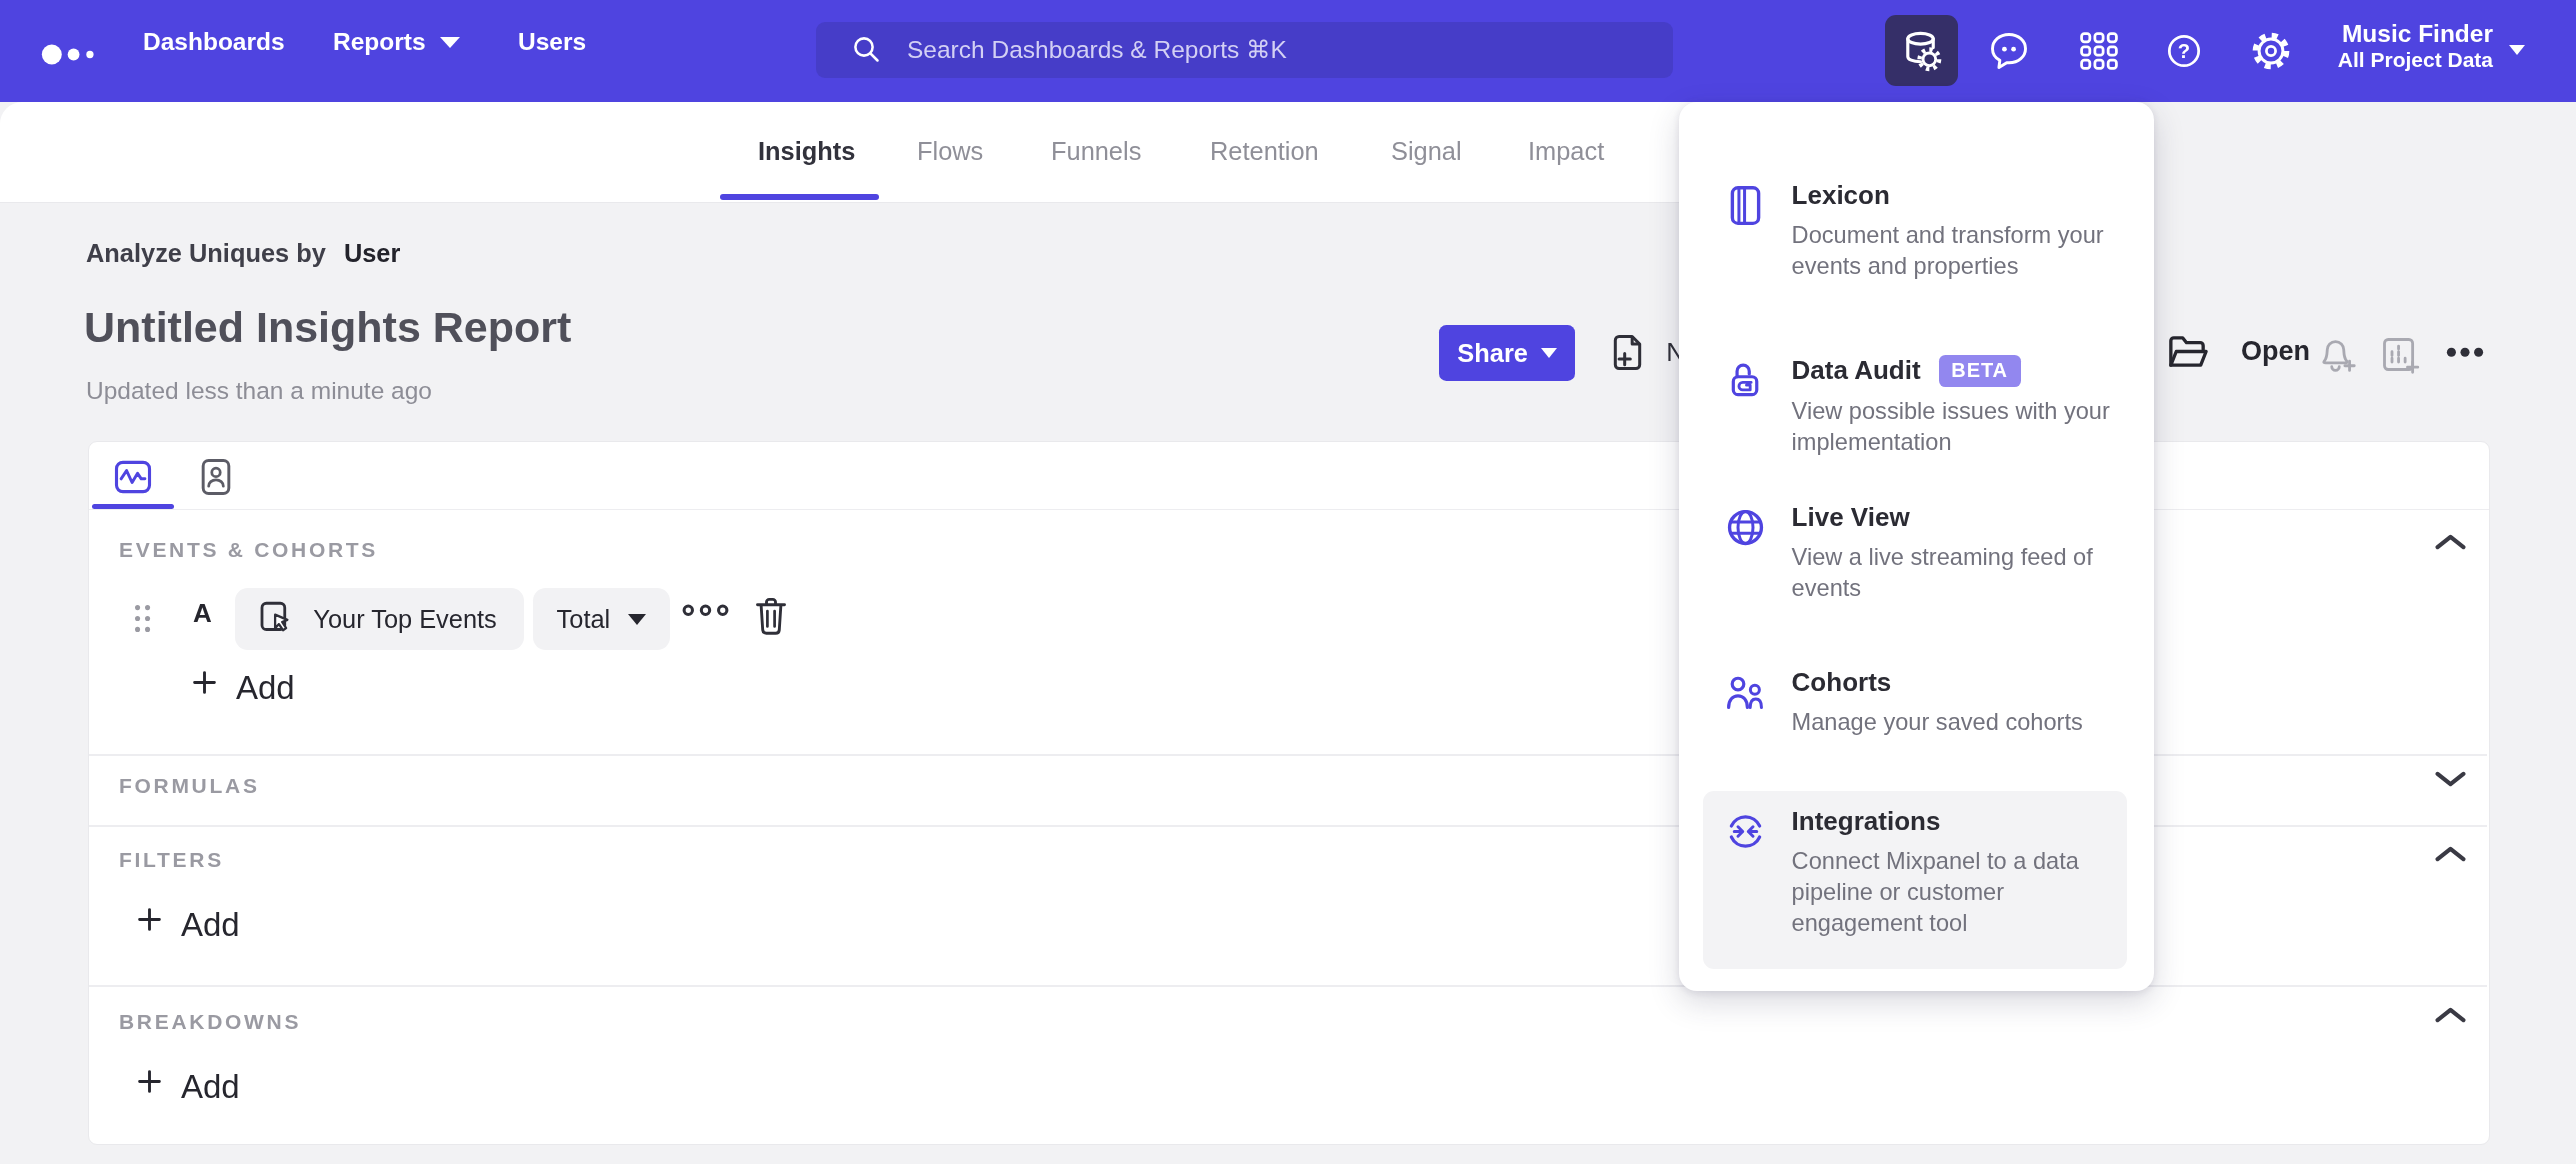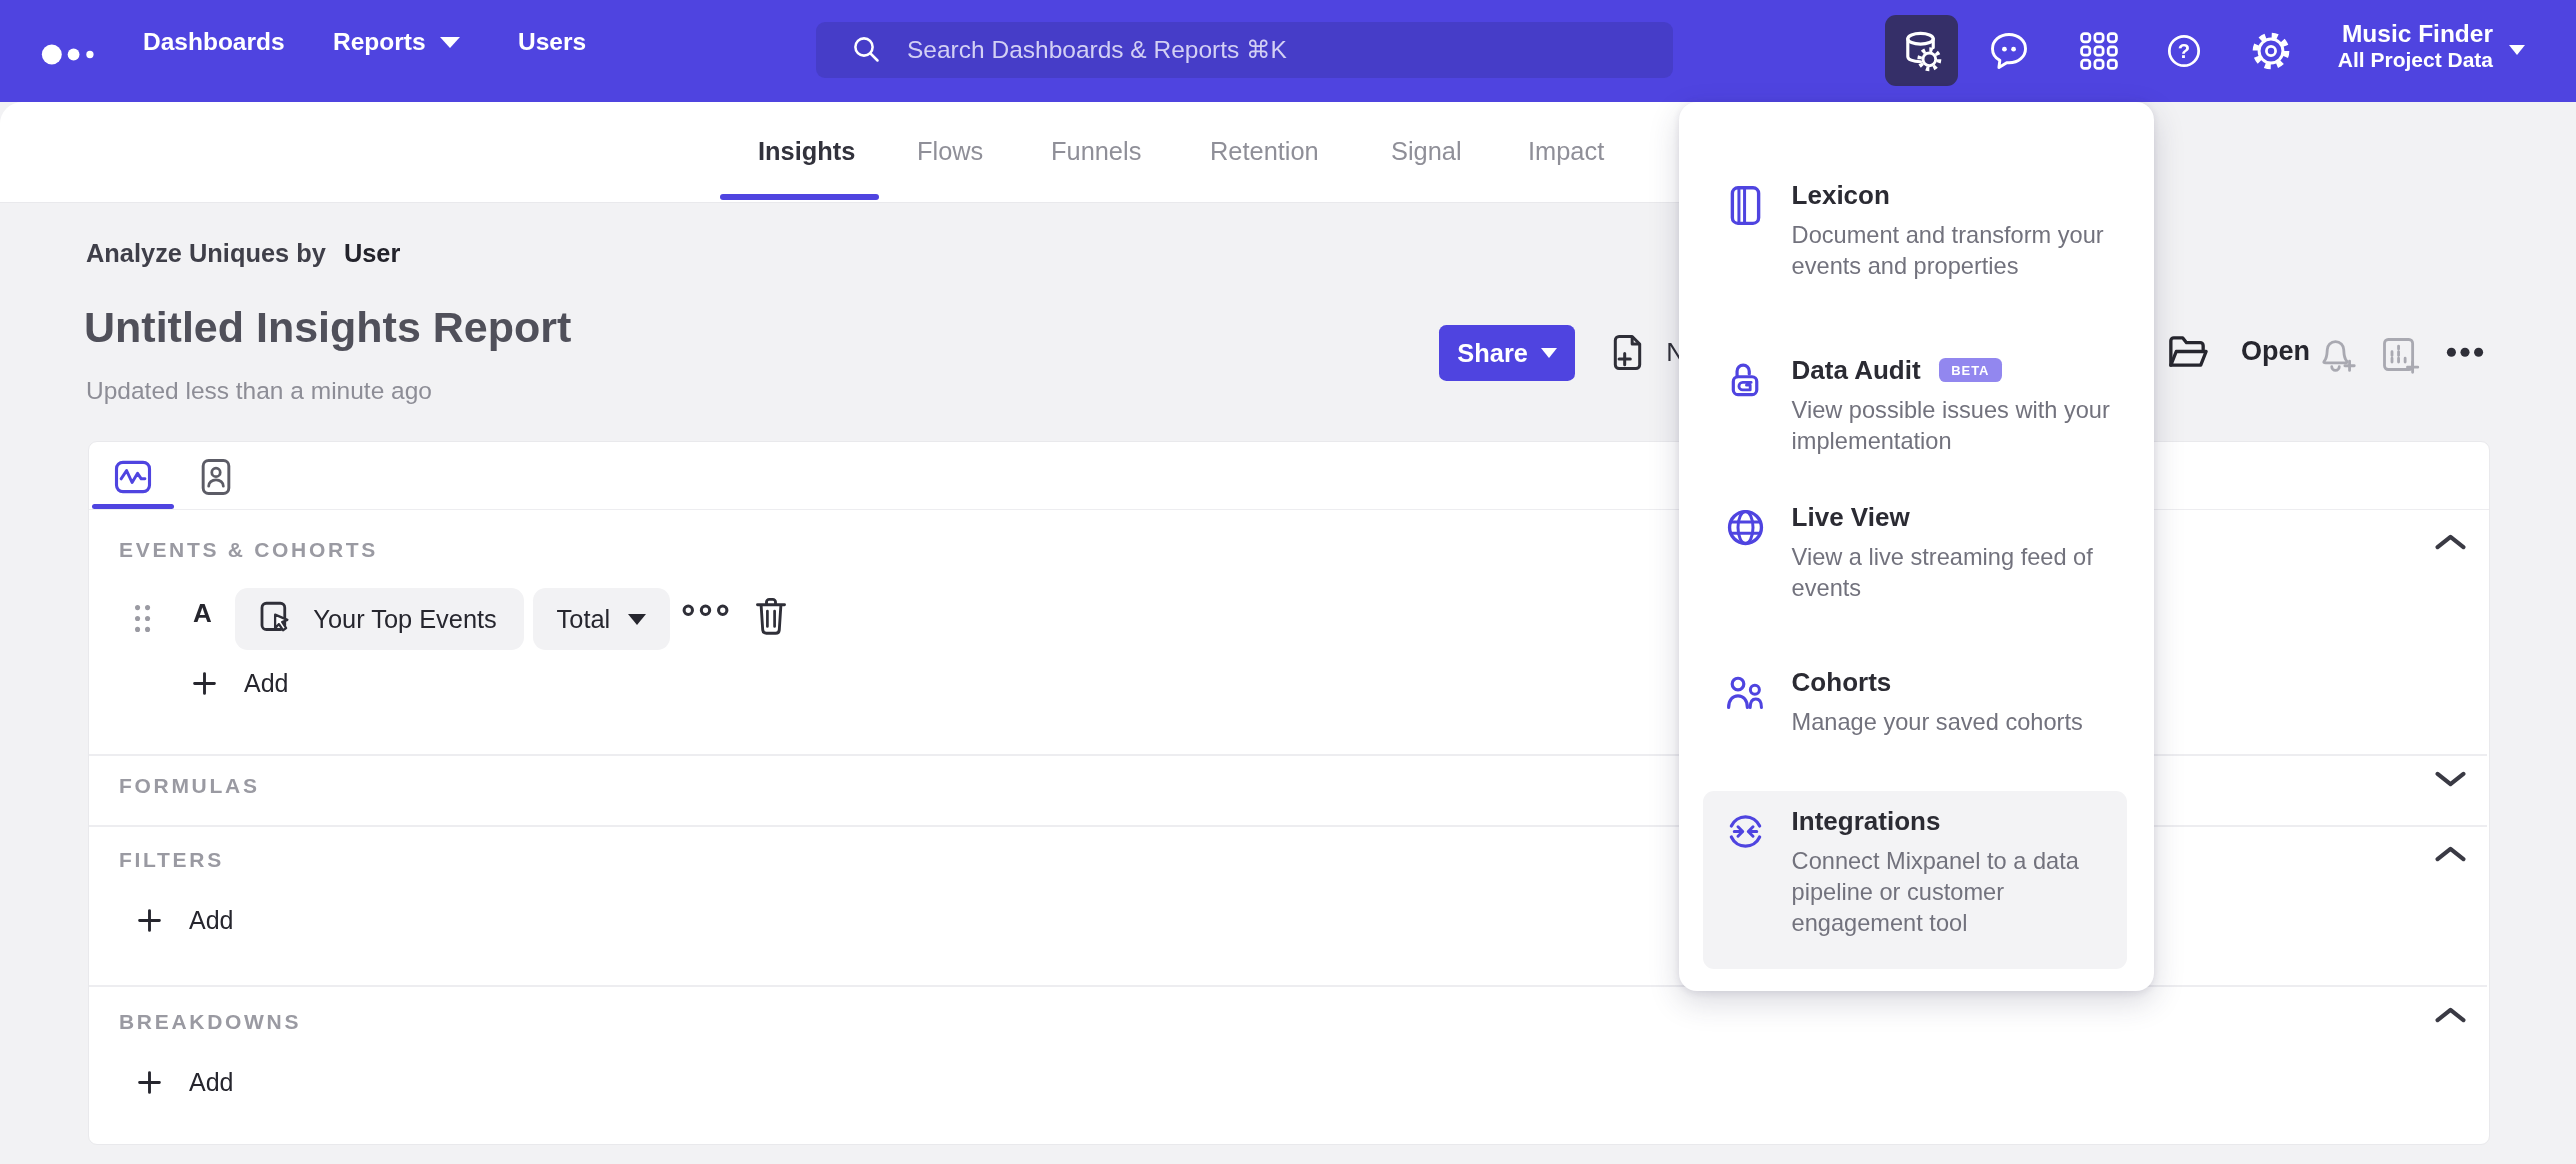--- a/index.html
+++ b/index.html
@@ -77,38 +77,38 @@
   .series-letter{position:absolute;left:104px;top:156px;font-size:26px;font-weight:600;color:#26262e;}
   .pill{position:absolute;top:146px;height:62px;background:#f2f2f4;border-radius:12.7px;
     display:flex;align-items:center;font-size:25.4px;font-weight:500;color:#26262e;cursor:pointer;}
   .pill.ev{left:146px;padding:0 27px 0 20px;gap:16.3px;}
   .pill.total{left:444px;padding:0 23.6px;gap:18px;}
   .pill .dcaret{width:0;height:0;border-left:9px solid transparent;border-right:9px solid transparent;
     border-top:11px solid #26262e;}
   .row-ic{position:absolute;color:#2f2f38;}
   .more-row{left:592px;top:161px;}
   .trash{left:661px;top:152px;}
-  .add-btn{position:absolute;display:flex;align-items:center;gap:26px;font-size:25px;
+  .add-btn{position:absolute;display:flex;align-items:flex-start;gap:18px;font-size:33px;
     font-weight:500;color:#26262e;cursor:pointer;}
   .add-ev{left:102px;top:227px;}
   .add-fl{left:47px;top:464px;}
   .add-bd{left:47px;top:626px;}
 
   
   .panel{position:absolute;left:1679px;top:102px;width:475px;height:889px;background:#fff;
     border-radius:18px;box-shadow:0 11px 31px rgba(45,42,80,.18), 0 1.8px 7.3px rgba(45,42,80,.10);
     z-index:50;}
   .menu-item{position:absolute;left:23.6px;width:424px;display:flex;gap:24px;padding:14.5px 0 14.5px 20px;
     box-sizing:border-box;border-radius:11px;cursor:pointer;}
   .menu-item.hl{background:#f3f3f5;}
   .mi0{top:63px}.mi1{top:238px}.mi2{top:385px}.mi3{top:550px}.mi4{top:689px;height:178px;}
   .mi-icon{flex:0 0 45px;width:45px;height:45px;color:var(--accent);margin-top:3.6px;}
   .mi-title-row{display:flex;align-items:center;gap:18px;}
   .mi-title{font-size:26px;font-weight:600;color:#2b2b33;}
-  .badge{font-size:13px;font-weight:700;letter-spacing:0.9px;color:#fff;background:var(--beta);
+  .badge{font-size:20px;font-weight:700;letter-spacing:0.9px;color:#fff;background:var(--beta);
     border-radius:6.3px;padding:4.5px 12.7px;}
   .mi-desc{font-size:23.6px;color:var(--desc);line-height:31px;margin-top:9px;width:323px;}
 </style>
 </head>
 <body>
 
 <div class="screen">
 
   <div class="nav">
     <svg class="logo" viewBox="0 0 76 36">

